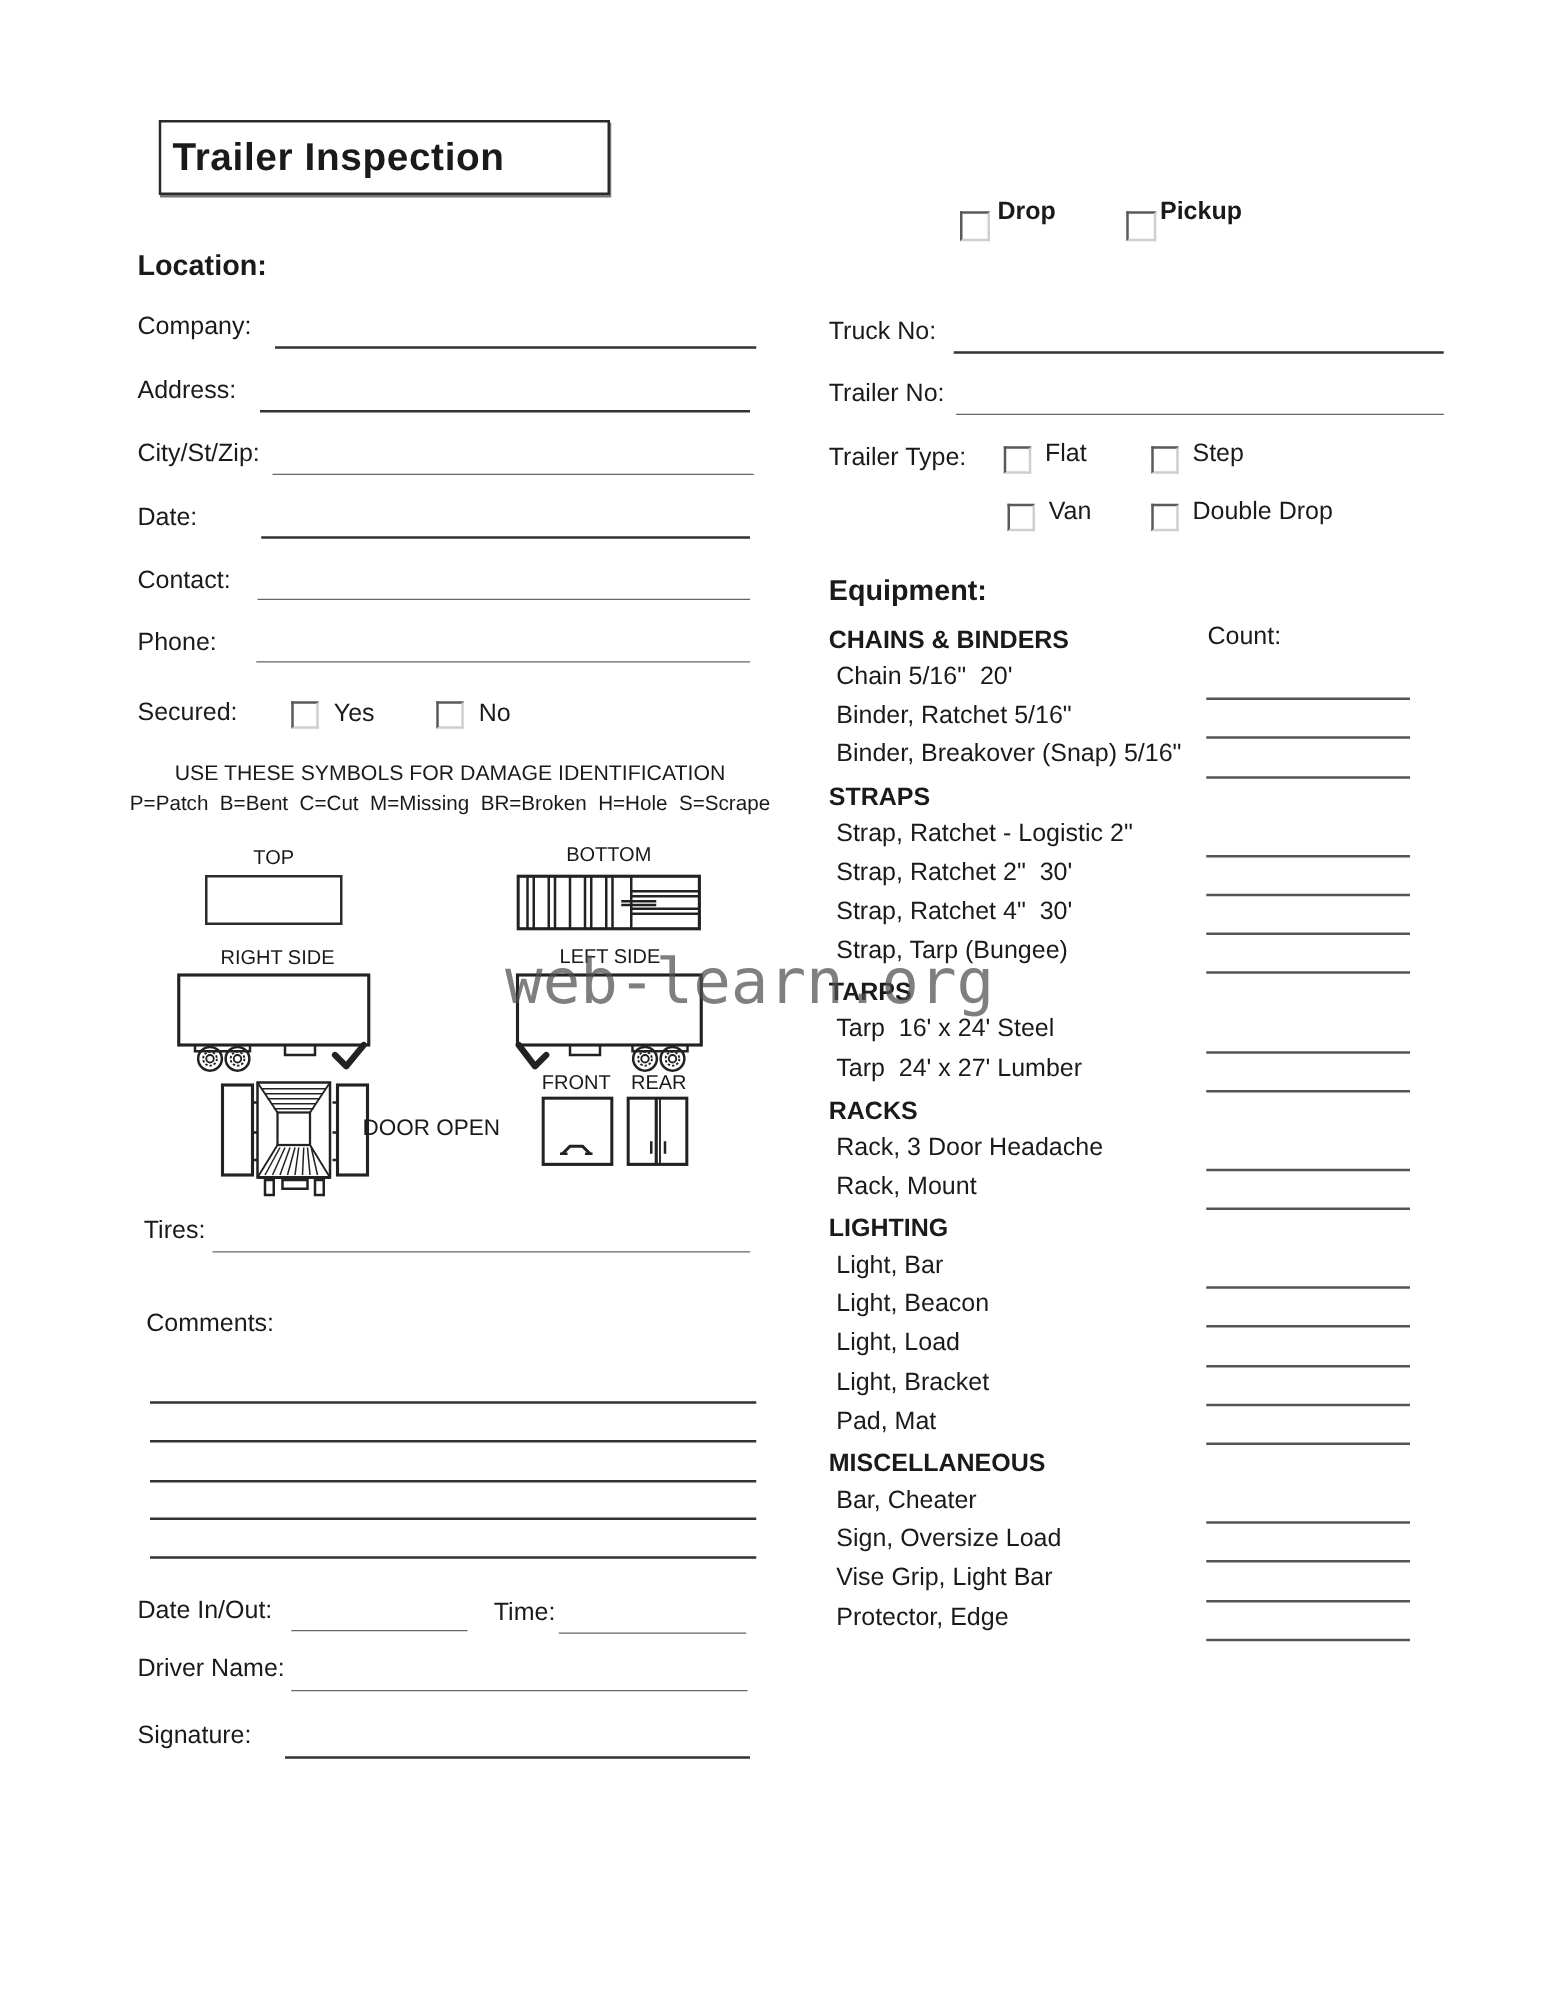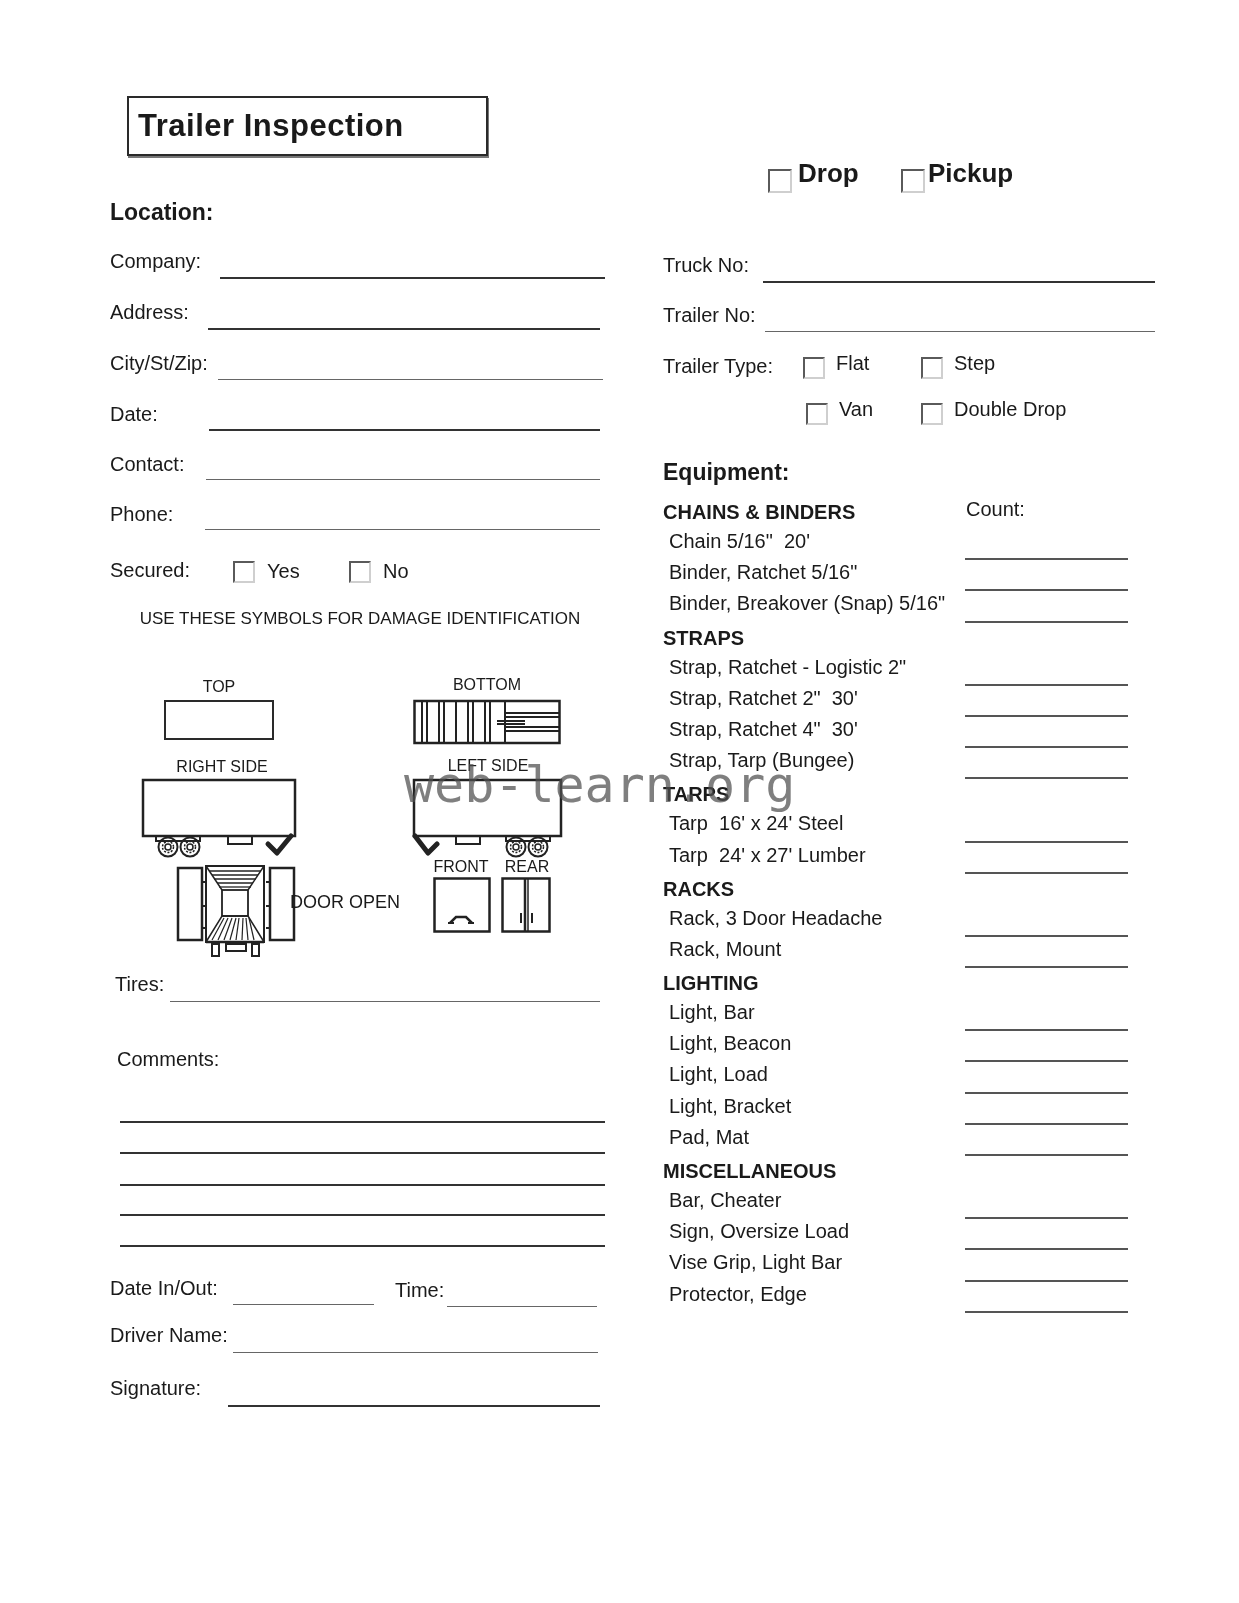--- a/index.html
+++ b/index.html
@@ -9,21 +9,21 @@
     margin:0 auto;
   }
   .abs{position:absolute;}
   
   .title-box{left:127px;top:96px;width:357px;height:56px;border:2px solid #2a2a2a;
     box-shadow:1px 2px 0 #777;display:flex;align-items:center;}
   .title-text{font-size:31px;font-weight:bold;padding-left:9px;letter-spacing:0.5px;}
   
   .lbl{font-size:20px;}
   .big{font-size:23px;font-weight:bold;}
-  .hdr-cb-label{font-size:26px;font-weight:bold;}
+  .hdr-cb-label{font-size:20px;font-weight:bold;}
   
   .cb{position:absolute;width:18px;height:18px;background:#fff;
     border-top:2px solid #5a5a5a;border-left:2px solid #5a5a5a;
     border-right:2px solid #cfcfcf;border-bottom:2px solid #cfcfcf;}
   .cb.big-cb{width:20px;height:20px;}
   
   .wline{position:absolute;height:0;border-top:2px solid #333;}
   .wline.gray{border-top:1.6px solid #666;}
   .small{font-size:17px;}
   .diag-label{font-size:16px;text-align:center;}
@@ -75,20 +75,21 @@
   <span class="abs lbl" style="left:110px;top:503px;">Phone:</span>
   <div class="wline gray" style="left:205px;top:529px;width:395px;"></div>
 
   <span class="abs lbl" style="left:110px;top:559px;">Secured:</span>
   <span class="cb" style="left:233px;top:561px;"></span>
   <span class="abs lbl" style="left:267px;top:560px;">Yes</span>
   <span class="cb" style="left:349px;top:561px;"></span>
   <span class="abs lbl" style="left:383px;top:560px;">No</span>
 
   <div class="abs small" style="left:110px;top:609px;width:500px;text-align:center;">USE THESE SYMBOLS FOR DAMAGE IDENTIFICATION</div>
+  <div class="abs" style="left:100px;top:634px;width:520px;text-align:center;font-size:16.5px;white-space:pre;">P=Patch  B=Bent  C=Cut  M=Missing  BR=Broken  H=Hole  S=Scrape</div>
 
   <div class="abs diag-label" style="left:164px;top:678px;width:110px;">TOP</div>
   <div class="abs box-outline" style="left:164px;top:700px;width:106px;height:36px;"></div>
 
   <div class="abs diag-label" style="left:413px;top:676px;width:148px;">BOTTOM</div>
   <svg class="abs" style="left:413px;top:697px;" width="148" height="50" viewBox="0 0 148 50">
     <rect x="1.5" y="4" width="145" height="42" fill="none" stroke="#222" stroke-width="2.5"></rect>
     <g stroke="#222" stroke-width="2">
       <line x1="9" y1="4" x2="9" y2="46"></line>
         <line x1="14" y1="4" x2="14" y2="46"></line>

